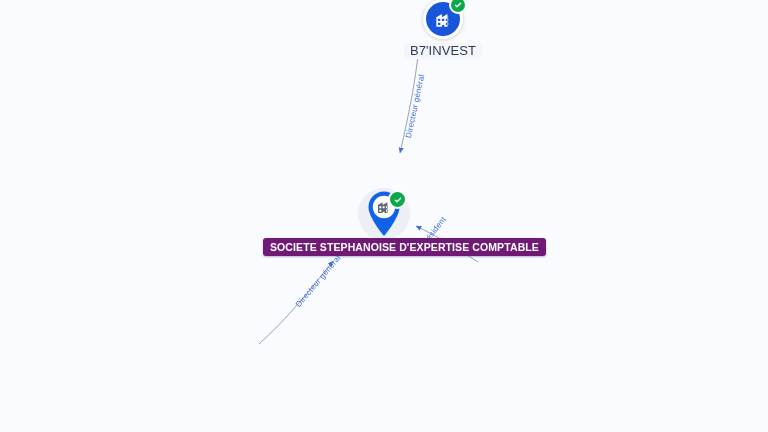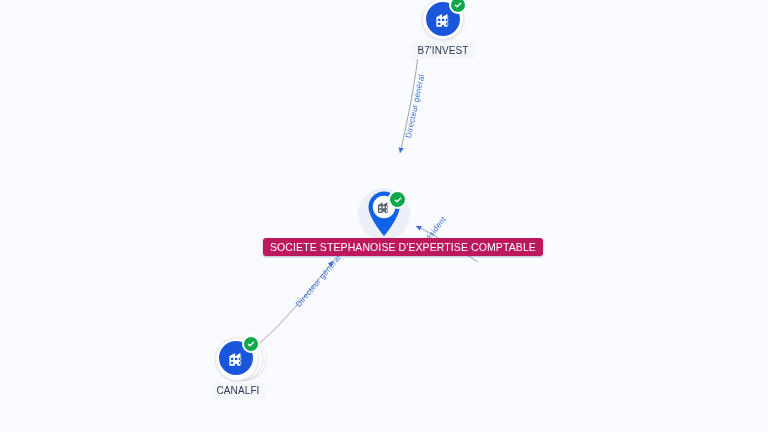--- a/index.html
+++ b/index.html
@@ -48,35 +48,36 @@
     position:absolute;width:14px;height:14px;border-radius:50%;
     background:#0ca84a;border:2px solid #fff;
     top:-1px;right:-1px;
     display:flex;align-items:center;justify-content:center;z-index:5;
   }
   .badge svg{display:block;}
 
   
   .label{
     margin-top:3px;
-    font-size:10px;line-height:14px;
+    font-size:13px;line-height:14px;
     color:#2b3a55;
     background:#eef1f7;
     border-radius:4px;
     padding:1px 6px;
     white-space:nowrap;
     letter-spacing:.1px;
   }
   .label.plain{background:#f4f6fa;}
   .label.selected{
-    background:#be185d;color:#ffffff;
+    background:#701a75;color:#ffffff;
     border-radius:3px;
     padding:2px 7px;
     font-size:10.5px;
     box-shadow:0 1px 2px rgba(20,60,140,.35);
+    font-weight:bold;
   }
 
   
   .pin-wrap{position:relative;width:64px;height:64px;display:flex;align-items:flex-start;justify-content:center;}
   .halo{
     position:absolute;left:6px;top:2px;width:52px;height:52px;border-radius:50%;
     background:#eceff6;
   }
   .pin{position:absolute;left:14px;top:4px;width:36px;height:48px;}
 
@@ -149,32 +150,14 @@
         <svg width="8" height="8" viewBox="0 0 24 24" fill="none" stroke="#fff" stroke-width="4" stroke-linecap="round" stroke-linejoin="round">
             <path d="M4 12.5l5 5 11-11"></path>
           </svg>
       </div>
     </div>
   </div>
 
   <div class="label selected" style="position:absolute;left:263px;top:235px;">SOCIETE STEPHANOISE D'EXPERTISE COMPTABLE</div>
 
 
-  <div class="node" style="left:215px;top:335px;width:46px;">
-    <div class="stack">
-      <div class="card c3"></div>
-      <div class="card c2"></div>
-      <div class="card c1"></div>
-      <div class="disc">
-        <svg width="19" height="19" viewBox="0 0 24 24" fill="#ffffff">
-          <path d="M3 21V9l7-4v4l7-4v16h-4v-5h-3v5H3zm2-2h3v-3H5v3zm0-5h3v-3H5v3zm5 5h3v-3h-3v3zm0-5h3v-3h-3v3zm5 5h3v-3h-3v3zm0-5h3v-3h-3v3zm0-5h3V8.3l-3 1.7z"></path>
-        </svg>
-      </div>
-      <div class="badge" style="top:0px;right:1px;">
-        <svg width="8" height="8" viewBox="0 0 24 24" fill="none" stroke="#fff" stroke-width="4" stroke-linecap="round" stroke-linejoin="round">
-            <path d="M4 12.5l5 5 11-11"></path>
-          </svg>
-      </div>
-    </div>
-    <div class="label plain" style="margin-top:2px;">CANALFI</div>
-  </div>
 
 </div>
 
 </body></html>

